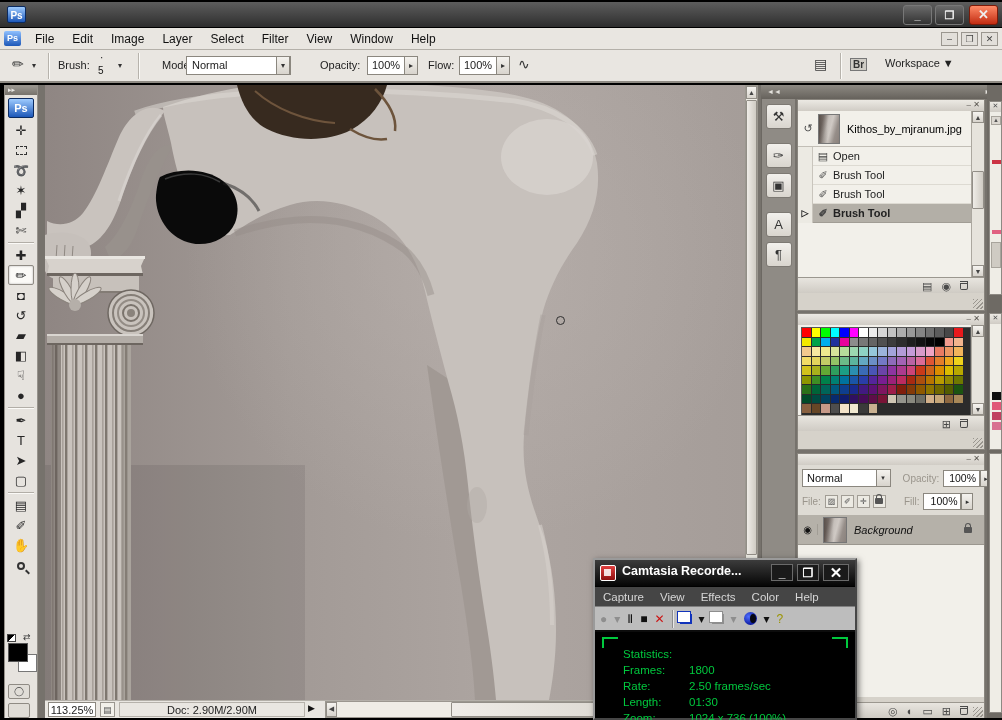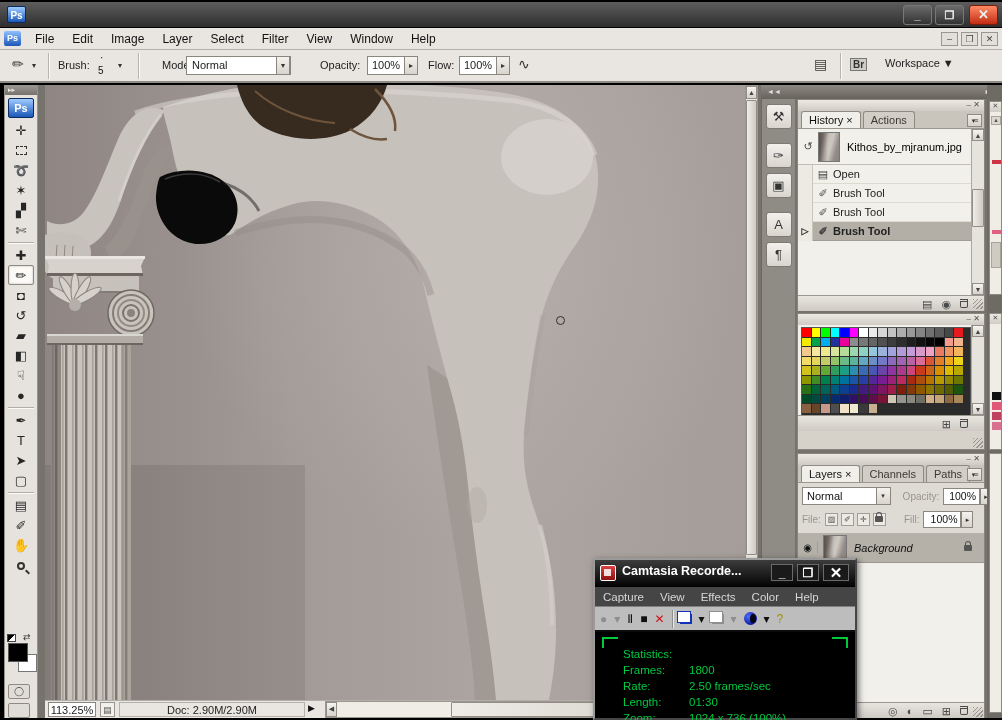--- a/index.html
+++ b/index.html
@@ -325,25 +325,20 @@
       <div class="dockbtn">▣</div>
       <div class="dockbtn gap">A</div>
       <div class="dockbtn">¶</div>
     </div>
 
   <div class="abs panelgroup" style="top:99px;height:212px">
     <div class="pg-head">
       <span>–</span>
       <span>✕</span>
     </div>
-    <div class="tabsrow" id="history-tabs">
-      <div class="tab active">History ×</div>
-        <div class="tab">Actions</div>
-        <div class="pmenu">▾≡</div>
-    </div>
     <div class="pcontent" style="height:166px">
       <div class="snaprow">
         <span class="hicon">↺</span>
         <div class="mthumb" style="width:22px;height:30px;border:1px solid #777;margin-right:7px"></div>
         <span>Kithos_by_mjranum.jpg</span>
       </div>
       <div id="history-items">
           <div class="hrow">
             <div class="hcheck"></div>
             <span class="hicon">▤</span>
@@ -396,26 +391,20 @@
         <span class="trash"></span>
         <div class="grip"></div>
       </div>
   </div>
 
   <div class="abs panelgroup" style="top:453px;height:267px;border-bottom:none">
     <div class="pg-head">
       <span>–</span>
       <span>✕</span>
     </div>
-    <div class="tabsrow" id="layers-tabs">
-      <div class="tab active">Layers ×</div>
-        <div class="tab">Channels</div>
-        <div class="tab">Paths</div>
-        <div class="pmenu">▾≡</div>
-    </div>
     <div style="background:#dedbd4;padding:4px 0 2px">
       <div class="lrow">
         <div class="lselect"><span>Normal</span><span class="dd">▾</span></div>
         <span style="margin-left:8px">Opacity:</span>
         <div class="valbox"><span>100%</span><span class="sp">▸</span></div>
       </div>
       <div class="lrow" style="margin-top:6px;padding-bottom:3px">
         <span>File:</span>
         <span id="lockicons" style="display:flex;gap:3px">
             <span class="lockico">▨</span>

